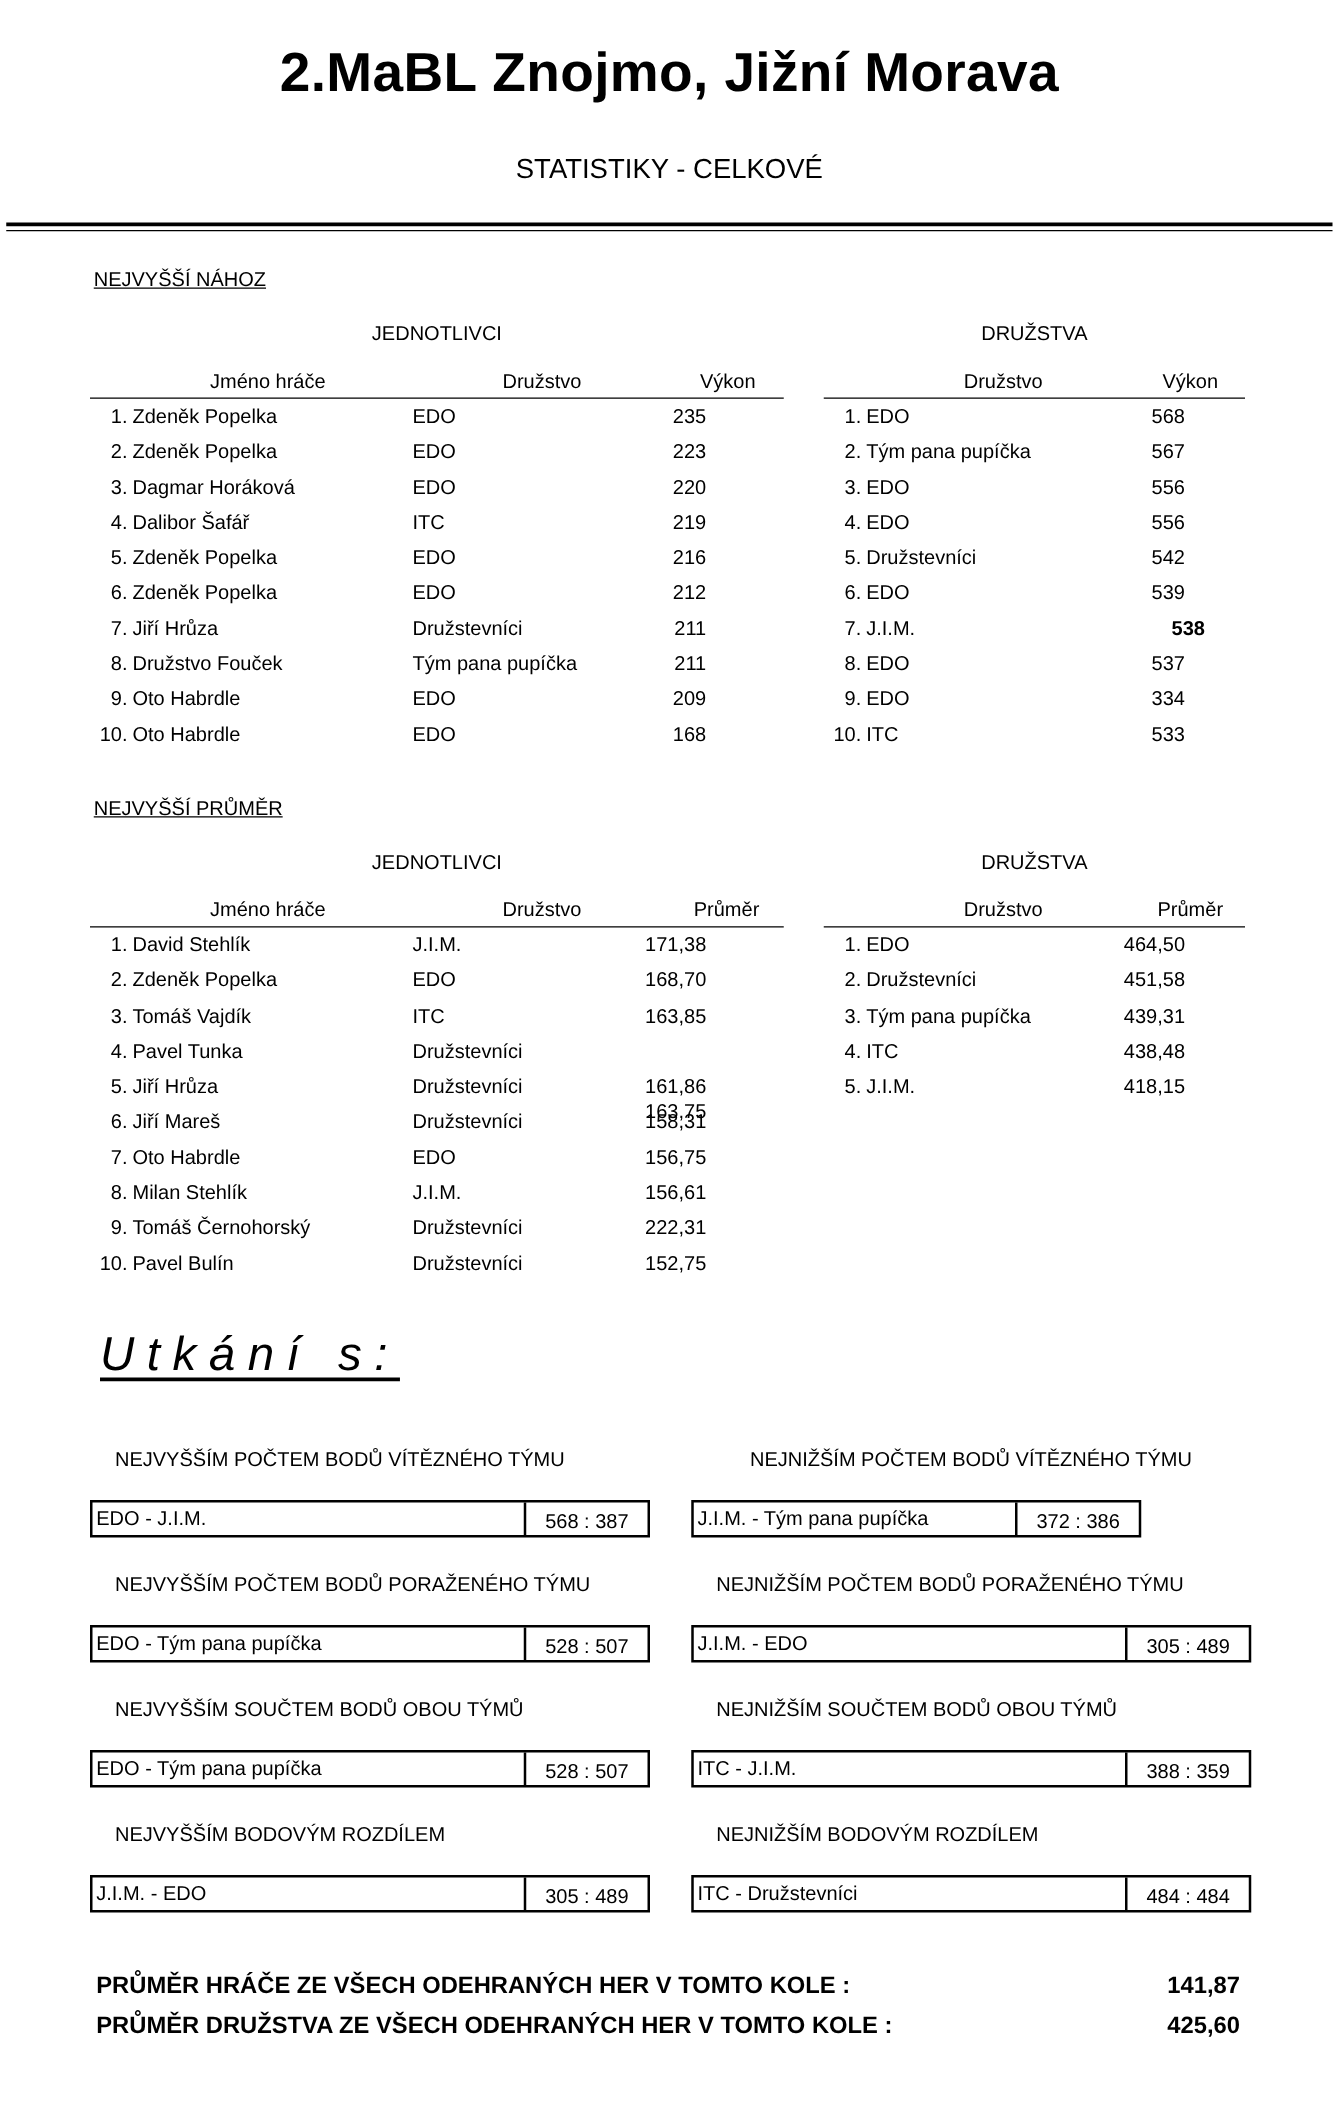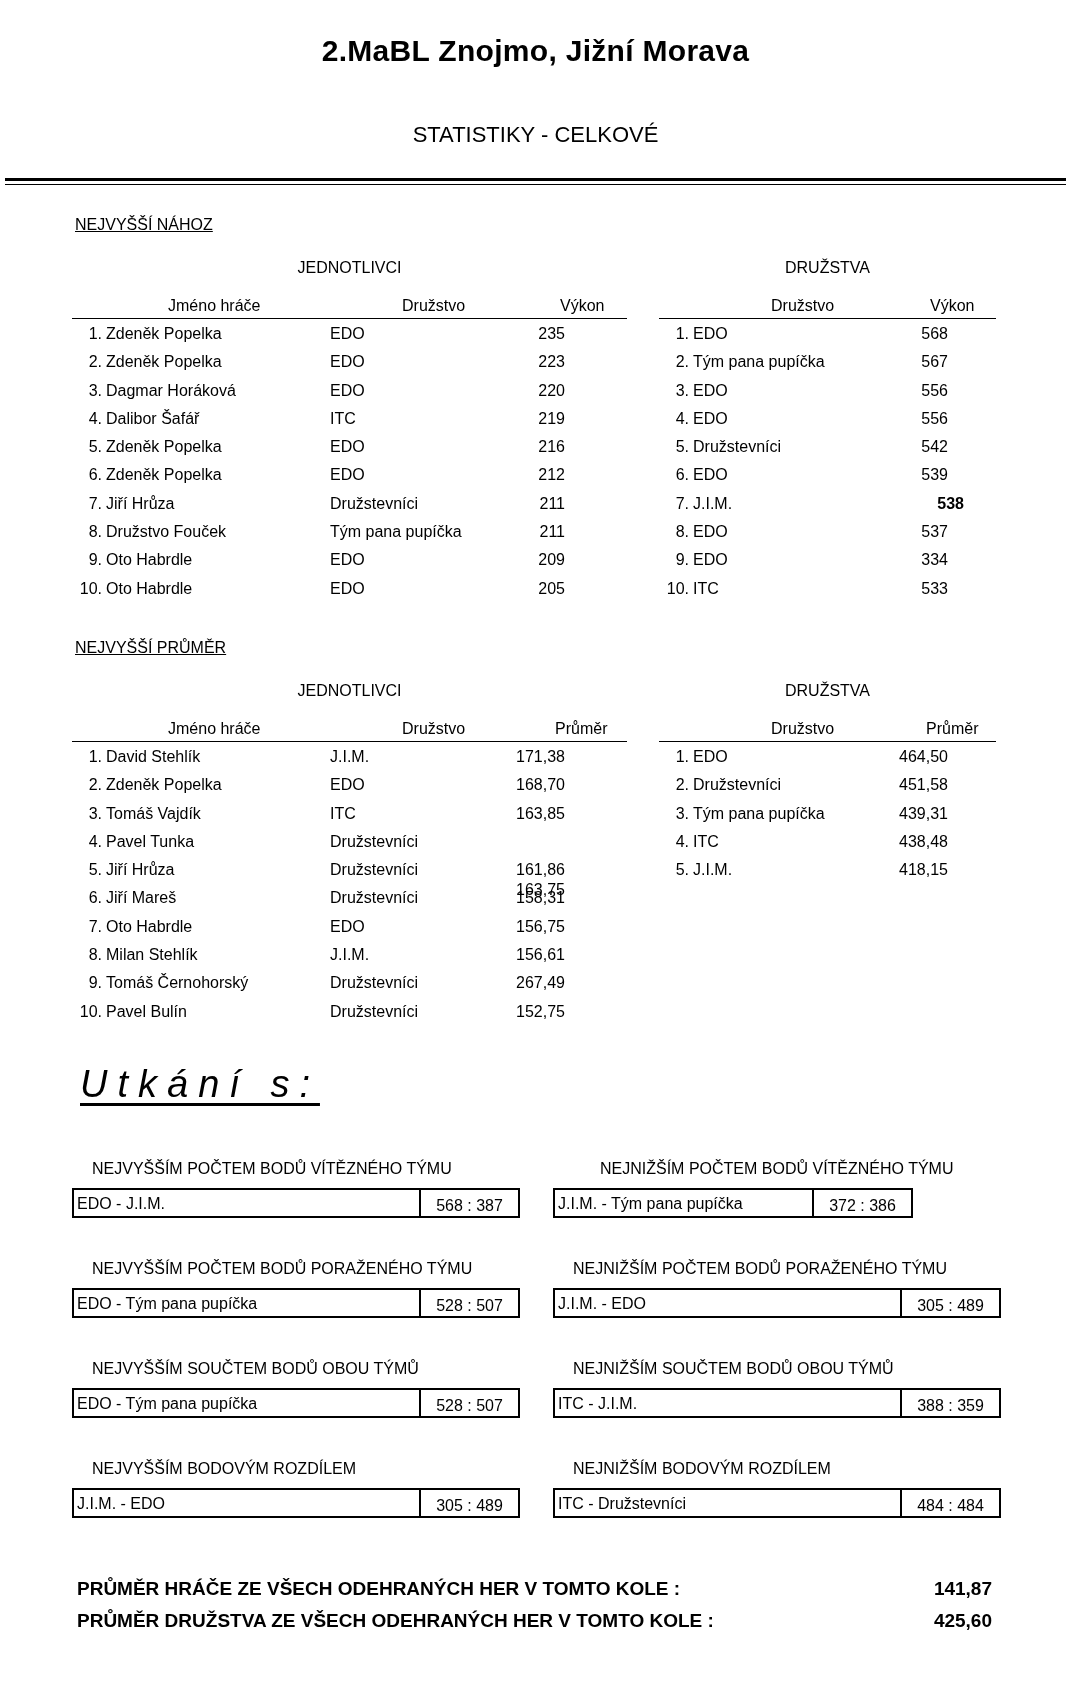--- a/index.html
+++ b/index.html
@@ -1,38 +1,38 @@
 <!DOCTYPE html>
 <html><head>
 <meta charset="utf-8">
 <style>
   * { box-sizing: border-box; margin: 0; padding: 0; }
   body { width: 1071px; height: 1689px; background: #ffffff; color: #000000;
          font-family: "Liberation Sans", sans-serif; overflow: hidden; position: relative; }
   .title { position: absolute; top: 34px; left: 0; width: 1071px; text-align: center;
-           font-size: 30px; font-weight: bold; letter-spacing: 0.3px; }
+           font-size: 44px; font-weight: bold; letter-spacing: 0.3px; }
   .subtitle { position: absolute; top: 122px; left: 0; width: 1071px; text-align: center; font-size: 22px; }
   .rule1 { position: absolute; top: 178px; left: 5px; width: 1061px; height: 3px; background: #000; }
   .rule2 { position: absolute; top: 184px; left: 5px; width: 1061px; height: 1px; background: #000; }
 
   .section-heading { position: absolute; left: 75px; font-size: 16px; text-decoration: underline; }
   .group-title { position: absolute; font-size: 16px; text-align: center; }
 
   .tbl { position: absolute; }
   .thead { position: relative; height: 26px; border-bottom: 1px solid #000; font-size: 16px; }
   .thead span { position: absolute; bottom: 3px; }
   .row { position: relative; height: 28.3px; font-size: 16px; }
   .row span { position: absolute; top: 6px; }
   .rank { text-align: right; width: 30px; }
 
   .utk { position: absolute; top: 1063px; left: 80px; font-size: 38px; font-style: italic;
          letter-spacing: 10px; text-decoration: underline; text-underline-offset: 6px; }
 
   .match-label { position: absolute; font-size: 16px; }
-  .match-box { position: absolute; height: 30px; border: 2px solid #000; display: flex; font-size: 16px; }
+  .match-box { position: absolute; height: 30px; border: 2px solid #000; display: flex; font-size: 16px; margin-top: 12px; }
   .match-box .teams { flex: 1; padding: 5px 3px 0 3px; border-right: 2px solid #000; }
   .match-box .score { width: 97px; text-align: center; padding-top: 7px; }
 
   .footer-line { position: absolute; left: 77px; width: 915px; font-size: 19px; font-weight: bold; }
   .footer-line .fv { position: absolute; right: 0; top: 0; }
 </style>
 </head>
 <body>
 
 <div class="title">2.MaBL Znojmo, Jižní Morava</div>
@@ -102,21 +102,21 @@
       <div class="row">
         <span class="rank" style="left: 0px;">9.</span>
         <span style="left: 34px;">Oto Habrdle</span>
         <span style="left: 258px;">EDO</span>
         <span style="right: 62px;">209</span>
       </div>
       <div class="row">
         <span class="rank" style="left: 0px;">10.</span>
         <span style="left: 34px;">Oto Habrdle</span>
         <span style="left: 258px;">EDO</span>
-        <span style="right: 62px;">205</span>
+        <span style="right: 62px;">168</span>
       </div>
     </div>
 </div>
 
 <div class="tbl" id="roll-team" style="top:293px;left:659px;width:337px">
   <div class="thead">
     <span style="left:112px">Družstvo</span>
     <span style="left:271px">Výkon</span>
   </div>
   <div class="rows">
@@ -229,21 +229,21 @@
       <div class="row">
         <span class="rank" style="left: 0px;">8.</span>
         <span style="left: 34px;">Milan Stehlík</span>
         <span style="left: 258px;">J.I.M.</span>
         <span style="right: 62px;">156,61</span>
       </div>
       <div class="row">
         <span class="rank" style="left: 0px;">9.</span>
         <span style="left: 34px;">Tomáš Černohorský</span>
         <span style="left: 258px;">Družstevníci</span>
-        <span style="right: 62px;">267,49</span>
+        <span style="right: 62px;">222,31</span>
       </div>
       <div class="row">
         <span class="rank" style="left: 0px;">10.</span>
         <span style="left: 34px;">Pavel Bulín</span>
         <span style="left: 258px;">Družstevníci</span>
         <span style="right: 62px;">152,75</span>
       </div>
     </div>
 </div>
 

